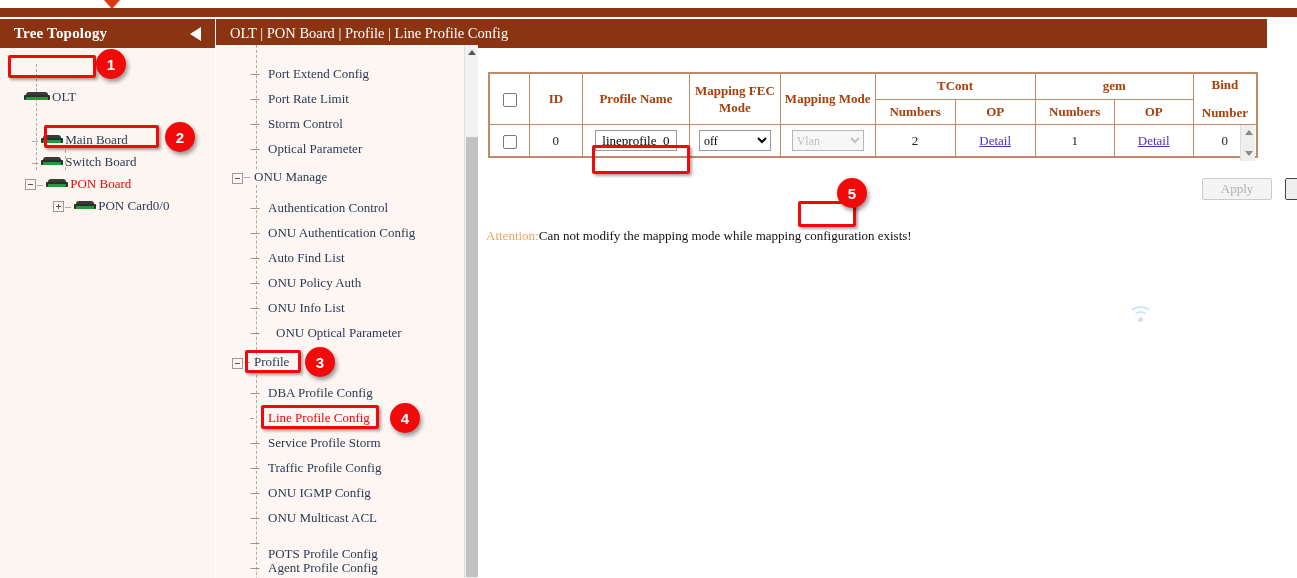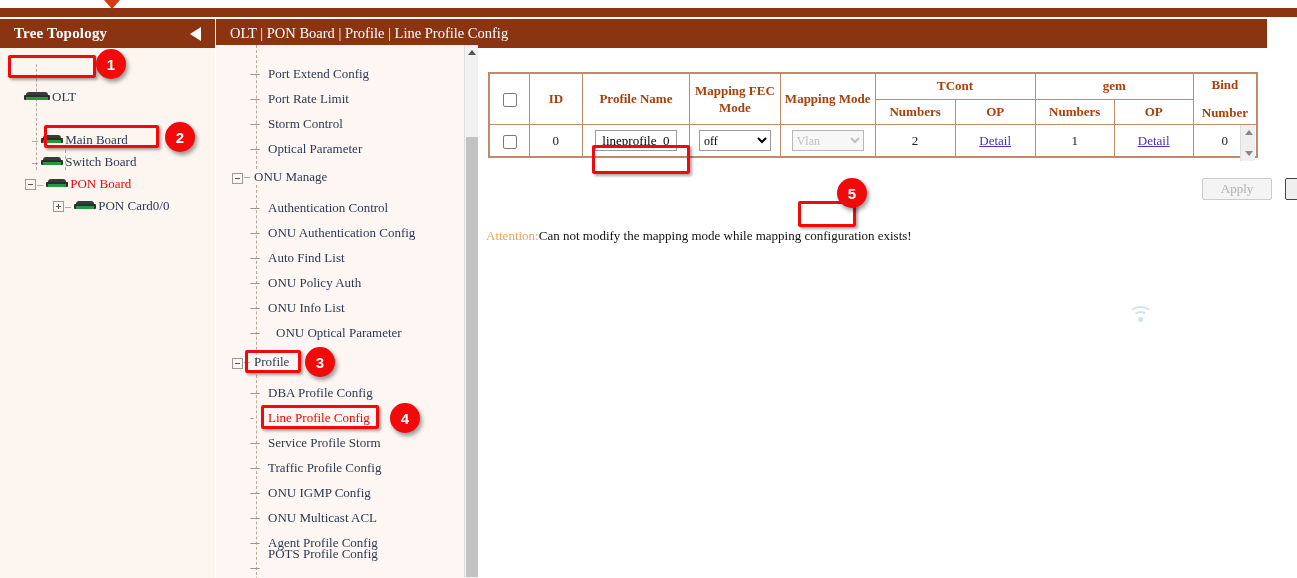--- a/index.html
+++ b/index.html
@@ -329,21 +329,21 @@
     <div class="nav-lead" style="top:441px;">---</div>
     <div class="nav-item" style="top:440px; left:52px;">ONU IGMP Config</div>
 
     <div class="nav-lead" style="top:466px;">---</div>
     <div class="nav-item" style="top:465px; left:52px;">ONU Multicast ACL</div>
 
     <div class="nav-lead" style="top:491px;">---</div>
     <div class="nav-item" style="top:501px; left:52px;">POTS Profile Config</div>
 
     <div class="nav-lead" style="top:516px;">---</div>
-    <div class="nav-item" style="top:490px; left:52px;">Agent Profile Config</div>
+    <div class="nav-item" style="top:515px; left:52px;">Agent Profile Config</div>
   </div>
 
   <div class="nav-sb">
     <span class="btn-up"></span>
     <span class="thumb"></span>
   </div>
 
   <div class="content">
 
     <div class="wm-mark">

